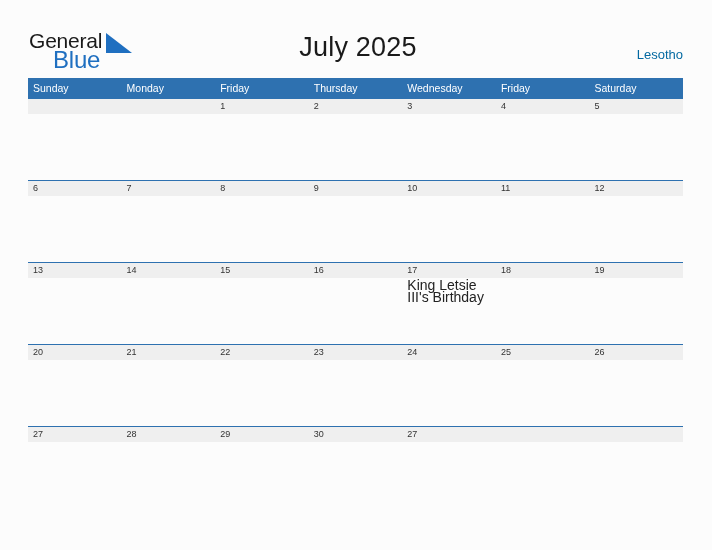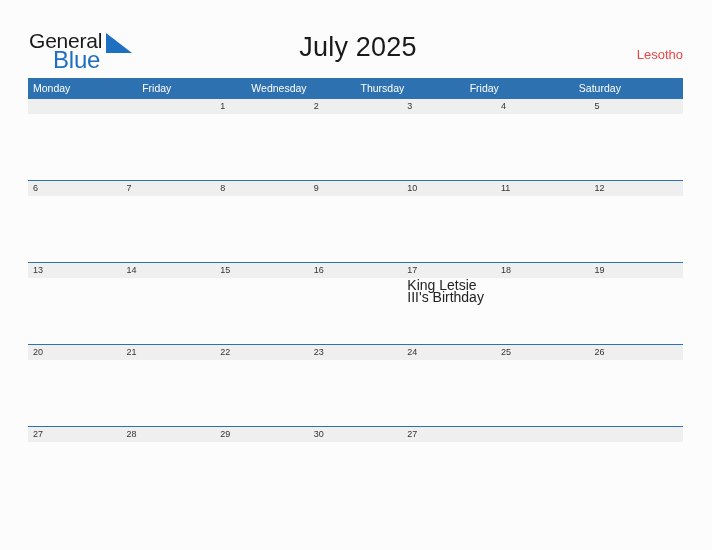--- a/index.html
+++ b/index.html
@@ -73,21 +73,21 @@
     color: #1a1a1a;
     font-family: "Liberation Sans", sans-serif;
     font-weight: normal;
     letter-spacing: 0.2px;
   }
   .country {
     position: absolute;
     right: 29px;
     top: 47px;
     font-size: 13px;
-    color: #ef4444;
+    color: #0369a1;
     font-family: "Liberation Sans", sans-serif;
   }
 
   
   .calendar {
     position: absolute;
     left: 28px;
     top: 78px;
     width: 655px;
   }
@@ -169,24 +169,25 @@
         </svg>
       </span>
     </div>
 
     <div class="cal-title">July 2025</div>
     <div class="country">Lesotho</div>
   </div>
 
   <div class="calendar">
     <div class="weekdays">
+      <div class="weekday">Sunday</div>
       <div class="weekday">Monday</div>
       <div class="weekday">Friday</div>
+      <div class="weekday">Thursday</div>
       <div class="weekday">Wednesday</div>
-      <div class="weekday">Thursday</div>
       <div class="weekday">Friday</div>
       <div class="weekday">Saturday</div>
     </div>
 
     <div class="week">
       <div class="week-dates">
         <div class="daynum"></div>
         <div class="daynum"></div>
         <div class="daynum">1</div>
         <div class="daynum">2</div>

